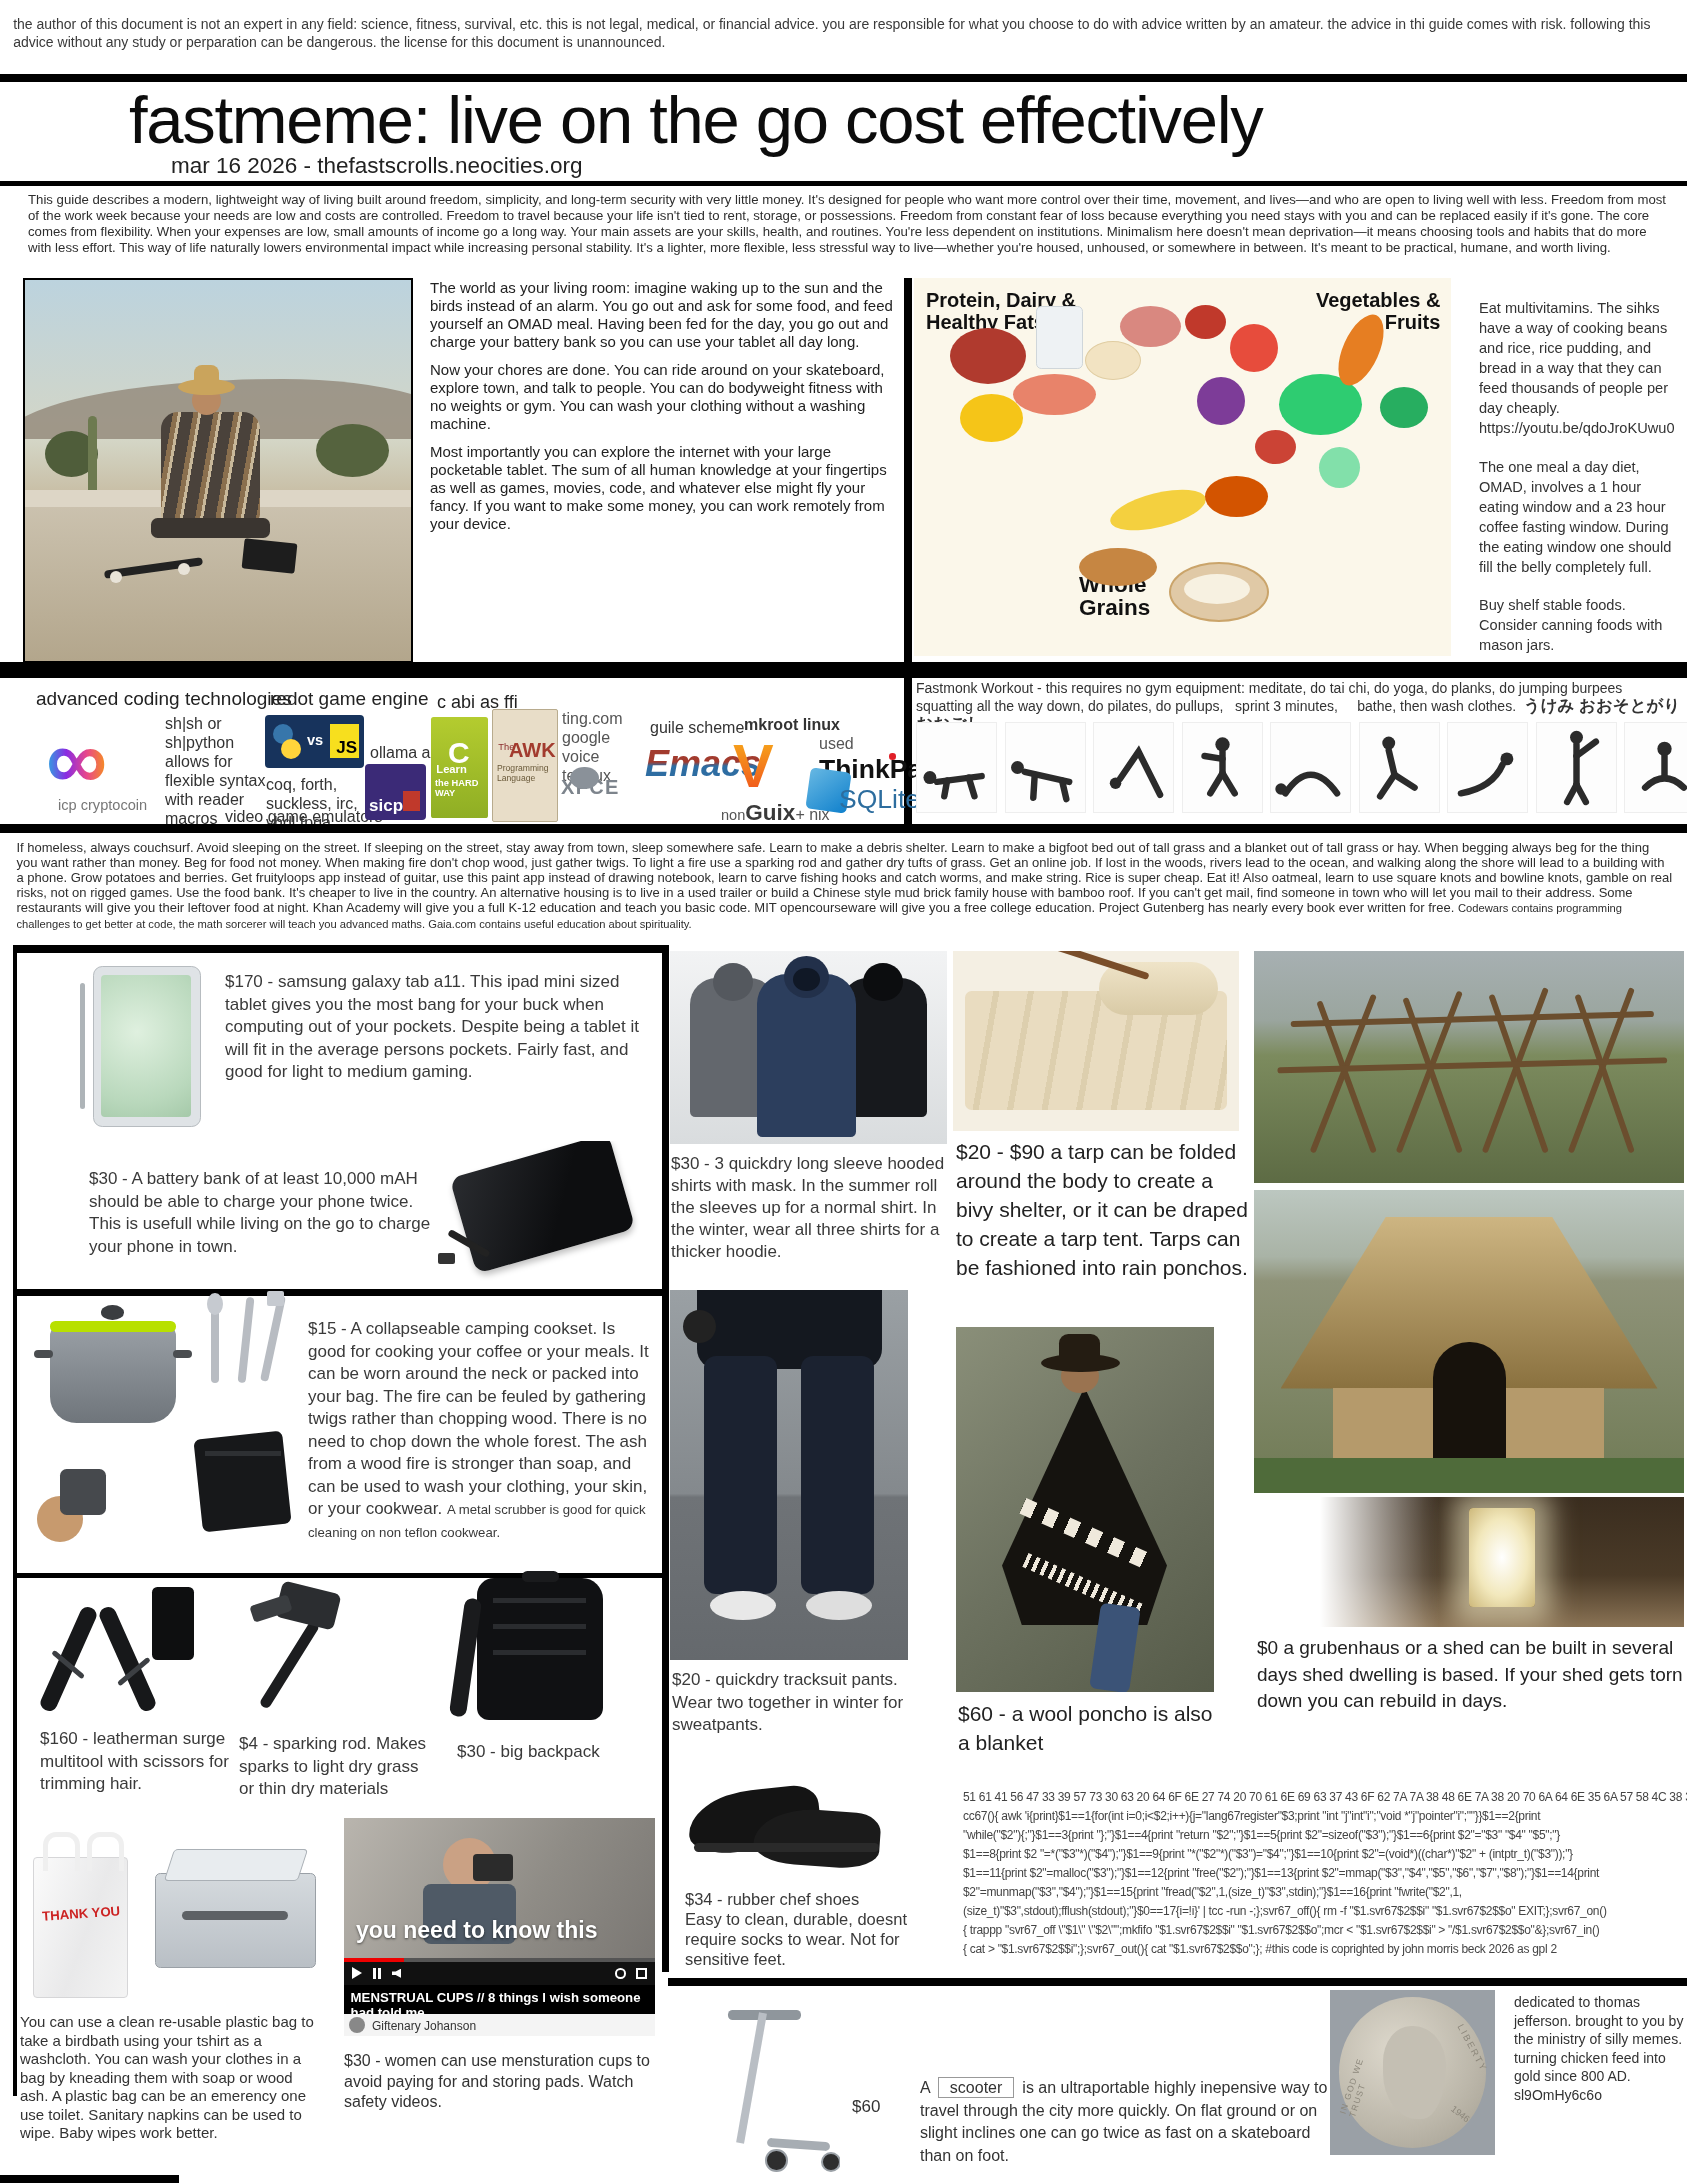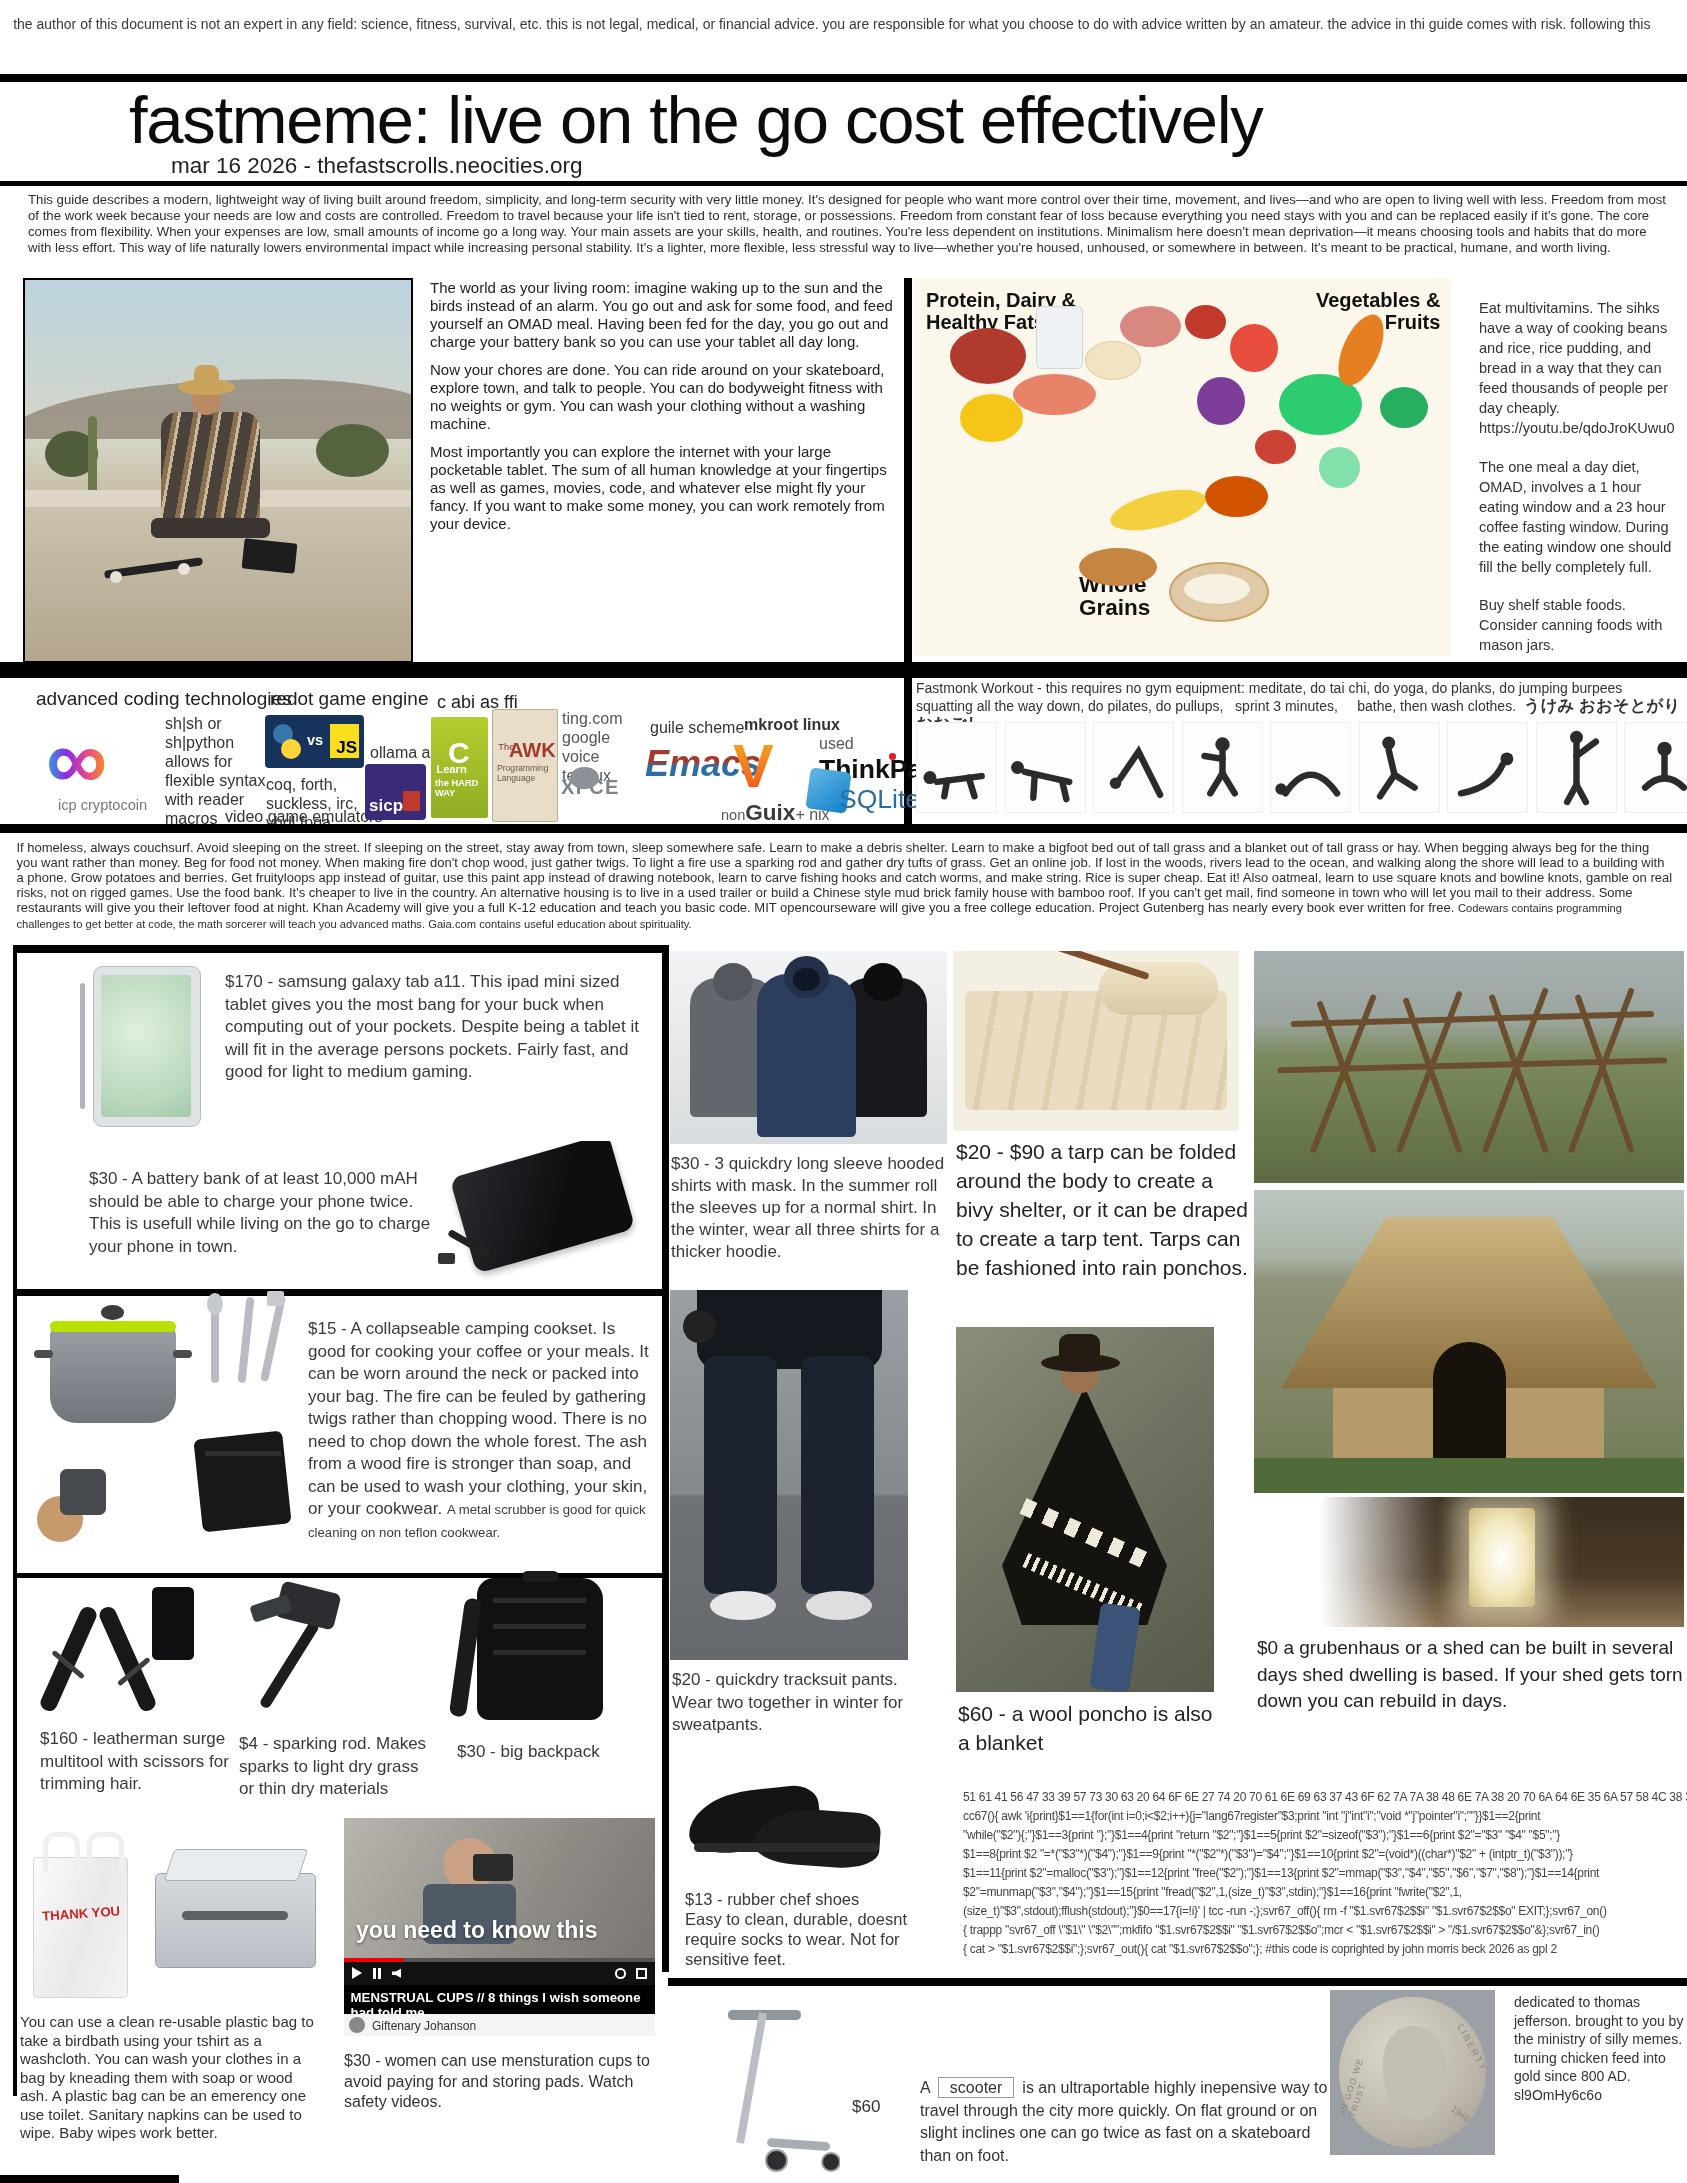--- a/index.html
+++ b/index.html
@@ -23,20 +23,21 @@
   .fig{display:inline-block;width:79px;height:89px;background:#fdfdfd;border:0.7px solid #eee;margin-right:4.6px;vertical-align:top;}
   svg.pose line, svg.pose path{stroke:#2b2b2b;stroke-width:9;fill:none;stroke-linecap:round;}
   svg.pose circle{fill:#2b2b2b;}
   .booktxt{position:absolute;color:#fff;font-weight:bold;}
 </style>
 </head>
 <body>
 
 <div class="abs small" style="left:13.2px;top:14.6px;width:1664px;">
   <div>the author of this document is not an expert in any field: science, fitness, survival, etc. this is not legal, medical, or financial advice. you are responsible for what you choose to do with advice written by an amateur. the advice in thi guide comes with risk. following this</div>
+  <div>advice without any study or perparation can be dangerous. the license for this document is unannounced.</div>
 </div>
 <div class="bar" style="left:0;top:74px;width:1687px;height:8px;"></div>
 
 <div class="abs title" style="left:129px;top:81px;">fastmeme: live on the go cost effectively</div>
 <div class="abs subtitle" style="left:171px;top:153px;">mar 16 2026 - thefastscrolls.neocities.org</div>
 <div class="bar" style="left:0;top:181px;width:1687px;height:5.3px;"></div>
 
 <div class="abs para" style="left:28px;top:192px;width:1645px;">This guide describes a modern, lightweight way of living built around freedom, simplicity, and long-term security with very little money. It's designed for people who want more control over their time, movement, and lives—and who are open to living well with less. Freedom from most of the work week because your needs are low and costs are controlled. Freedom to travel because your life isn't tied to rent, storage, or possessions. Freedom from constant fear of loss because everything you need stays with you and can be replaced easily if it's gone.  The core comes from flexibility. When your expenses are low, small amounts of income go a long way. Your main assets are your skills, health, and routines. You're less dependent on institutions. Minimalism here doesn't mean deprivation—it means choosing tools and habits that do more with less effort. This way of life naturally lowers environmental impact while increasing personal stability. It's a lighter, more flexible, less stressful way to live—whether you're housed, unhoused, or somewhere in between. It's meant to be practical, humane, and worth living.</div>
 
 <div class="imgbox" style="left:23px;top:278px;width:386px;height:381px;border:2.6px solid #000;">
@@ -346,21 +347,21 @@
   <div class="ell" style="left:136px;top:301px;width:66px;height:29px;background:#dedede;"></div>
   <div class="ell" style="left:13.2px;top:20px;width:33px;height:33px;background:#222;"></div>
 </div>
 <div class="abs prodtxt" style="left:672px;top:1669px;width:245px;">$20 - quickdry tracksuit pants. Wear two together in winter for sweatpants.</div>
 <div class="imgbox" style="left:681px;top:1750px;width:205px;height:132px;">
   <div class="abs" style="left:6.6px;top:40px;width:132px;height:60px;background:#141414;border-radius:60% 24% 40% 40%/80% 40% 40% 40%;transform:rotate(-6deg);"></div>
   <div class="abs" style="left:73px;top:60px;width:126px;height:56px;background:#1b1b1b;border-radius:60% 24% 40% 40%/80% 40% 40% 40%;transform:rotate(4deg);"></div>
   <div class="abs" style="left:13.2px;top:93px;width:185px;height:9.3px;background:#2a2a2a;border-radius:4.6px;"></div>
 </div>
 <div class="abs" style="left:685px;top:1889px;width:225px;font-size:16.5px;line-height:20px;color:#3a3a3a;">
-  <div>$13 - rubber chef shoes</div>
+  <div>$34 - rubber chef shoes</div>
   <div>Easy to clean, durable, doesnt require socks to wear. Not for sensitive feet.</div>
 </div>
 <div class="imgbox" style="left:701px;top:2005px;width:139px;height:173px;">
   <div class="abs" style="left:26.5px;top:5.3px;width:73px;height:9.3px;background:#8f969c;border-radius:4.6px;"></div>
   <div class="abs" style="left:58px;top:8px;width:8px;height:132px;background:#b9bec4;transform:rotate(10deg);transform-origin:top center;"></div>
   <div class="abs" style="left:66px;top:135px;width:63px;height:9.3px;background:#a7adb3;border-radius:4.6px;transform:rotate(4deg);"></div>
   <div class="ell" style="left:64px;top:144px;width:22.5px;height:22.5px;background:#2e2e2e;border:2.6px solid #9aa0a6;box-sizing:border-box;"></div>
   <div class="ell" style="left:120px;top:147px;width:20px;height:20px;background:#2e2e2e;border:2.6px solid #9aa0a6;box-sizing:border-box;"></div>
 </div>
 <div class="abs" style="left:852px;top:2097px;font-size:17px;color:#333;">$60</div>

